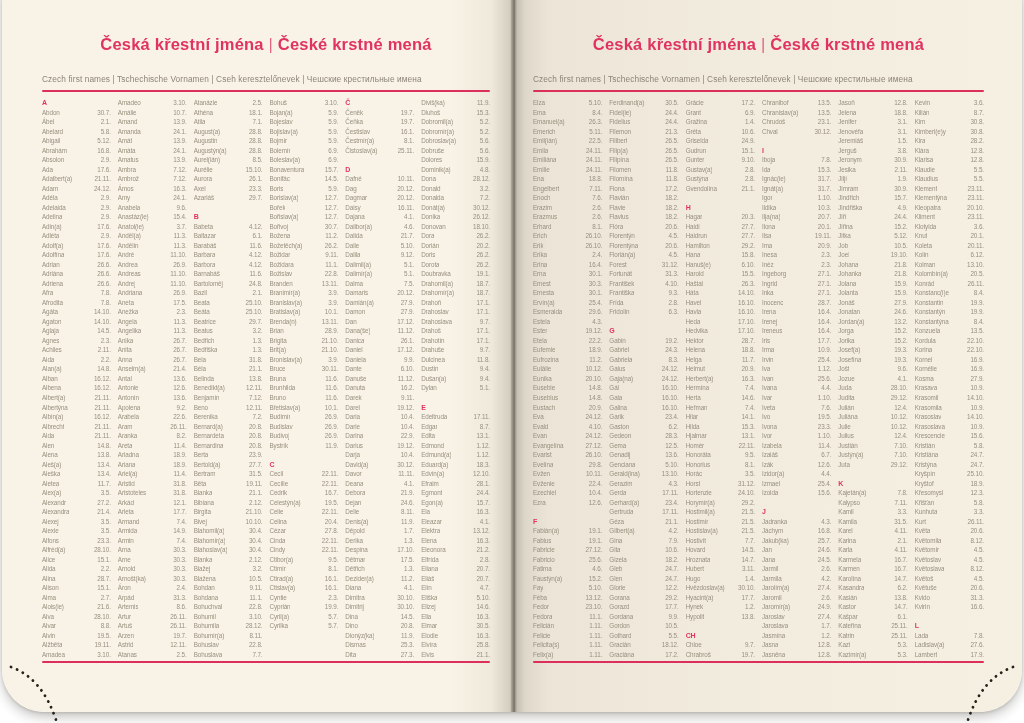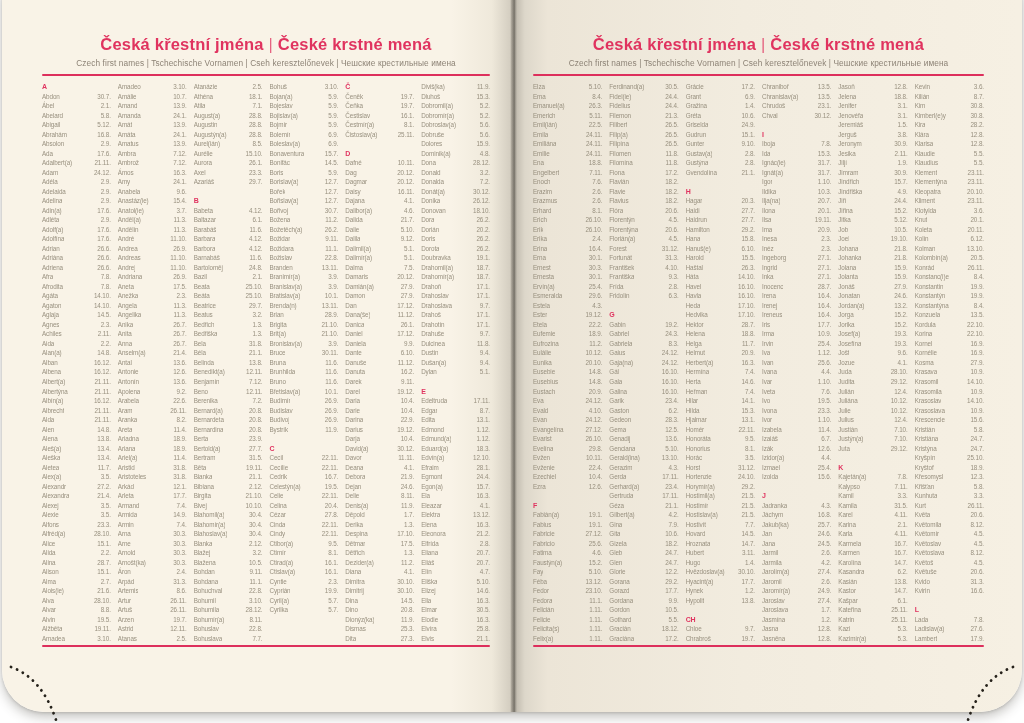--- a/index.html
+++ b/index.html
@@ -11,21 +11,21 @@
     background:linear-gradient(to right,#f9f3e7 0%,#f9f3e7 88%,#efe9db 96%,#d4cec1 99.6%,#aaa498 100%);}
   .page.right{border-radius:0 0 42px 0;
     background:linear-gradient(to right,#b5afa3 0%,#ddd7ca 2.5%,#ece5d7 7%,#f2ecdf 45%,#f6f0e3 100%);}
   .spine{position:absolute;left:509px;top:0;width:6px;height:100%;z-index:4;
     background:linear-gradient(to right,rgba(80,76,68,0) 0%,rgba(80,76,68,.55) 45%,#4d493f 52%,rgba(80,76,68,.45) 60%,rgba(80,76,68,0) 100%);}
   .page-content{position:absolute;top:0;bottom:0;}
   .page.left  .page-content{left:40px;right:22px;}
   .page.right .page-content{left:21px;right:38px;}
   .pg-title{padding-top:45px;text-align:center;font-size:16.5px;font-weight:bold;color:#e0335f;letter-spacing:.2px;}
   .pg-title .sep{font-weight:normal;opacity:.75;}
-  .pg-sub{margin-top:4px;text-align:center;font-size:8.3px;color:#8d8376;letter-spacing:.1px;}
+  .pg-sub{margin-top:20px;text-align:left;font-size:8.3px;color:#8d8376;letter-spacing:.1px;}
   .rule{margin-top:6px;height:2px;background:#dd2f5c;border-radius:1px;}
   .rule.bottom{margin-top:2px;}
   .cols{margin-top:6px;display:flex;gap:7px;}
   .col{flex:1;min-width:0;}
   .row{display:flex;justify-content:space-between;height:9.52px;line-height:9.55px;font-size:6.3px;
        color:#98907f;letter-spacing:-.1px;white-space:nowrap;}
   .row .nm{overflow:hidden;}
   .row .dt{margin-left:2px;flex:none;}
   .row.hdr{color:#e0335f;font-weight:bold;font-size:7px;display:block;}
   .row.blank{visibility:hidden;}

